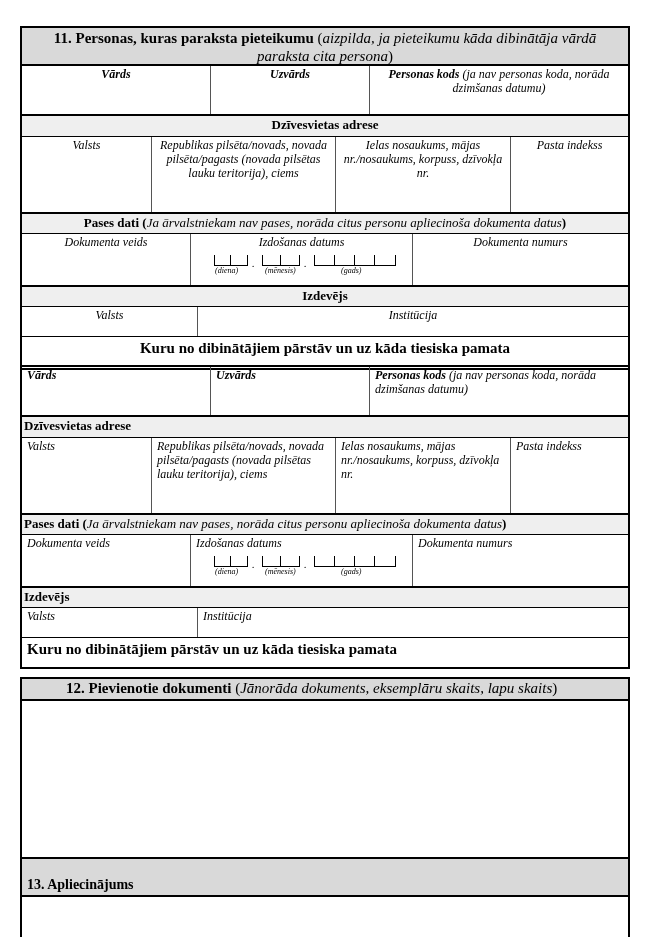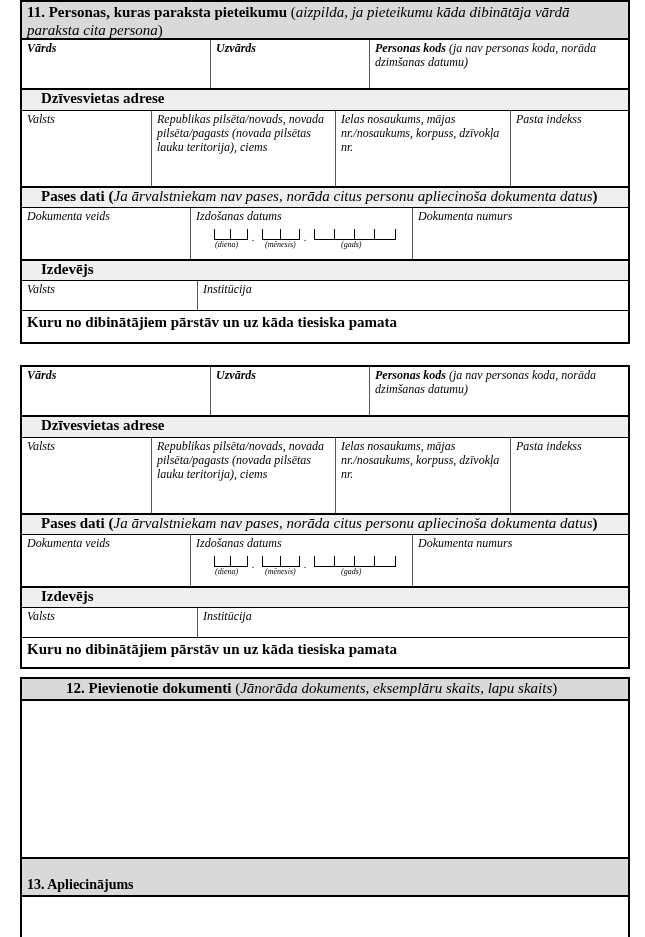--- a/index.html
+++ b/index.html
@@ -6,33 +6,33 @@
   body { width: 645px; height: 937px; position: relative; overflow: hidden;
          font-family: "Liberation Serif", "DejaVu Serif", serif; color: #000; }
   .box { position: absolute; left: 20px; width: 606px; border: 2px solid #000; box-sizing: content-box; }
   .row { display: flex; border-top: 1px solid #000; box-sizing: border-box; font-style: italic; }
   .row.first { border-top: none; }
   .cell { box-sizing: border-box; border-left: 1px solid #555; padding: 1px 5px; font-size: 12px; line-height: 14px; overflow: hidden; }
   .cell:first-child { border-left: none; }
   .cell b { font-weight: bold; }
   .hdr-main { background: #d9d9d9; font-size: 15px; line-height: 18px; padding: 1px 5px 0 5px; font-weight: bold; }
   .hdr-main i, .hdr-sub i { font-weight: normal; font-style: italic; }
-  .hdr-sub { background: #efefef; font-size: 15px; line-height: 17px; padding: 0 19px; font-weight: bold; border-top: 2px solid #000; }
+  .hdr-sub { background: #efefef; font-size: 13px; line-height: 17px; padding: 0 2px; font-weight: bold; border-top: 2px solid #000; }
   .strong-line { font-size: 15px; font-weight: bold; padding: 2px 5px; line-height: 18px; border-top: 1px solid #000; }
   .date-wrap { position: relative; height: 26px; margin-top: 4px; margin-left: 18px; }
   .dbox { position: absolute; top: 2px; height: 10px; border-left: 1px solid #000; border-bottom: 1px solid #000; }
   .dbox.end { border-right: 1px solid #000; }
   .dot { position: absolute; top: 3px; font-size: 11px; }
   .dlab { position: absolute; top: 12px; font-size: 8px; line-height: 10px; border-top: 1px solid #000; padding: 0 1px; white-space: nowrap; }
   .attest { font-size: 14px; line-height: 18px; font-weight: bold; text-align: justify; padding: 0 4px 2px 4px; }
 </style>
 </head>
 <body>
 
-<div class="box" style="top:0; height:340px;">
+<div class="box" style="top:26px; height:340px;text-align:center;">
   <div class="hdr-main" style="height:38px; border-bottom:2px solid #000; box-sizing:border-box;">
     <span>11. Personas, kuras paraksta pieteikumu</span><span style="font-weight:normal"> (</span><i>aizpilda, ja pieteikumu kāda dibinātāja vārdā paraksta cita persona</i><span style="font-weight:normal">)</span>
   </div>
 
   <div class="row first" style="height:48px;">
     <div class="cell" style="width:188px;"><b>Vārds</b></div>
     <div class="cell" style="width:159px;"><b>Uzvārds</b></div>
     <div class="cell" style="width:259px;"><b>Personas kods</b><span> (ja nav personas koda, norāda dzimšanas datumu)</span></div>
   </div>
 

